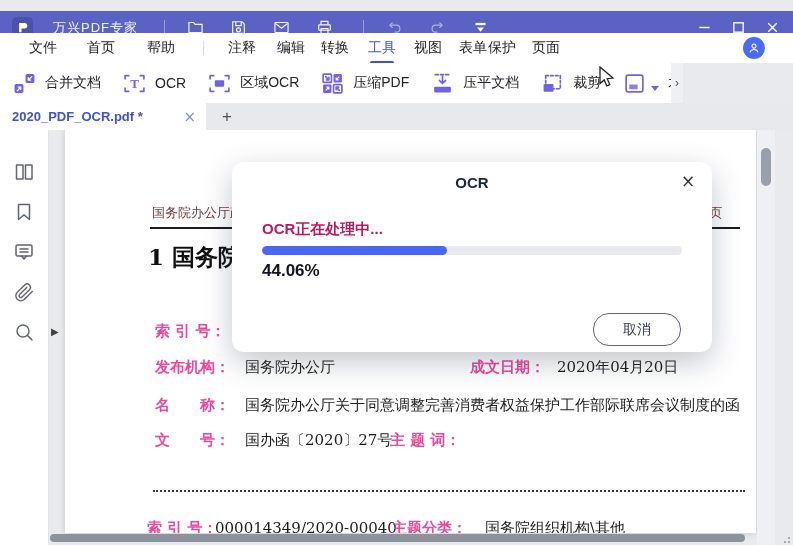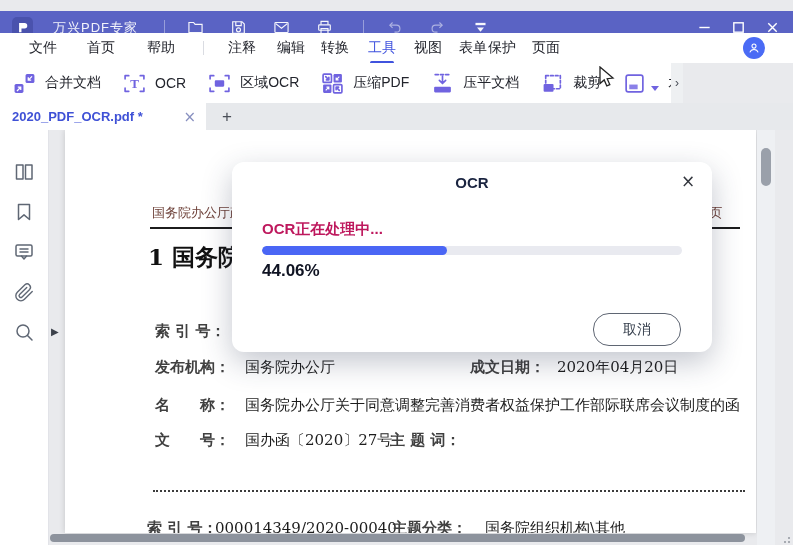--- a/index.html
+++ b/index.html
@@ -47,21 +47,21 @@
   .sidebar{position:absolute;left:0;top:0;width:48px;height:415px;background:#fff;border-right:1px solid #e2e3e8;}
   .side-icon{position:absolute;left:13px;width:22px;height:22px;}
   .side-icon svg{width:22px;height:22px;stroke:#5f6774;fill:none;stroke-width:1.5;stroke-linecap:round;stroke-linejoin:round;}
   .expand-handle{position:absolute;left:51px;top:196px;font-size:10px;color:#3c414b;}
 
   .page{position:absolute;left:65px;top:0;width:691px;height:403px;background:#fff;box-shadow:0 0 6px rgba(0,0,0,.16);overflow:hidden;}
   .doc-serif{font-family:"DejaVu Serif","Liberation Serif",serif;}
   .ph{position:absolute;font-size:13px;color:#6d4038;}
   .page-rule{position:absolute;left:85px;top:97px;width:590px;height:0;border-top:2px solid #1c1c1c;}
   .doc-heading{position:absolute;left:83px;top:112px;font-size:23px;font-weight:bold;color:#111;}
-  .f-label{position:absolute;font-size:15px;font-weight:bold;color:#404040;white-space:nowrap;}
+  .f-label{position:absolute;font-size:15px;font-weight:bold;color:#ec4899;white-space:nowrap;}
   .f-value{position:absolute;font-size:15px;color:#1d1d1d;white-space:nowrap;}
   .dotted-line{position:absolute;left:88px;top:360px;width:592px;height:0;border-top:2px dotted #3c3c3c;}
 
   .vscroll{position:absolute;left:757px;top:0;width:18px;height:415px;background:#eef0f3;}
   .vthumb{position:absolute;left:4px;top:18px;width:10px;height:38px;border-radius:5px;background:#9aa0aa;}
   .hthumb{position:absolute;left:50px;top:404px;width:695px;height:8px;border-radius:4px;background:#8d939d;}
   .grip{position:absolute;right:3px;bottom:2px;width:8px;height:8px;}
   .grip i{position:absolute;width:2px;height:2px;background:#a7abb2;}
 
   

